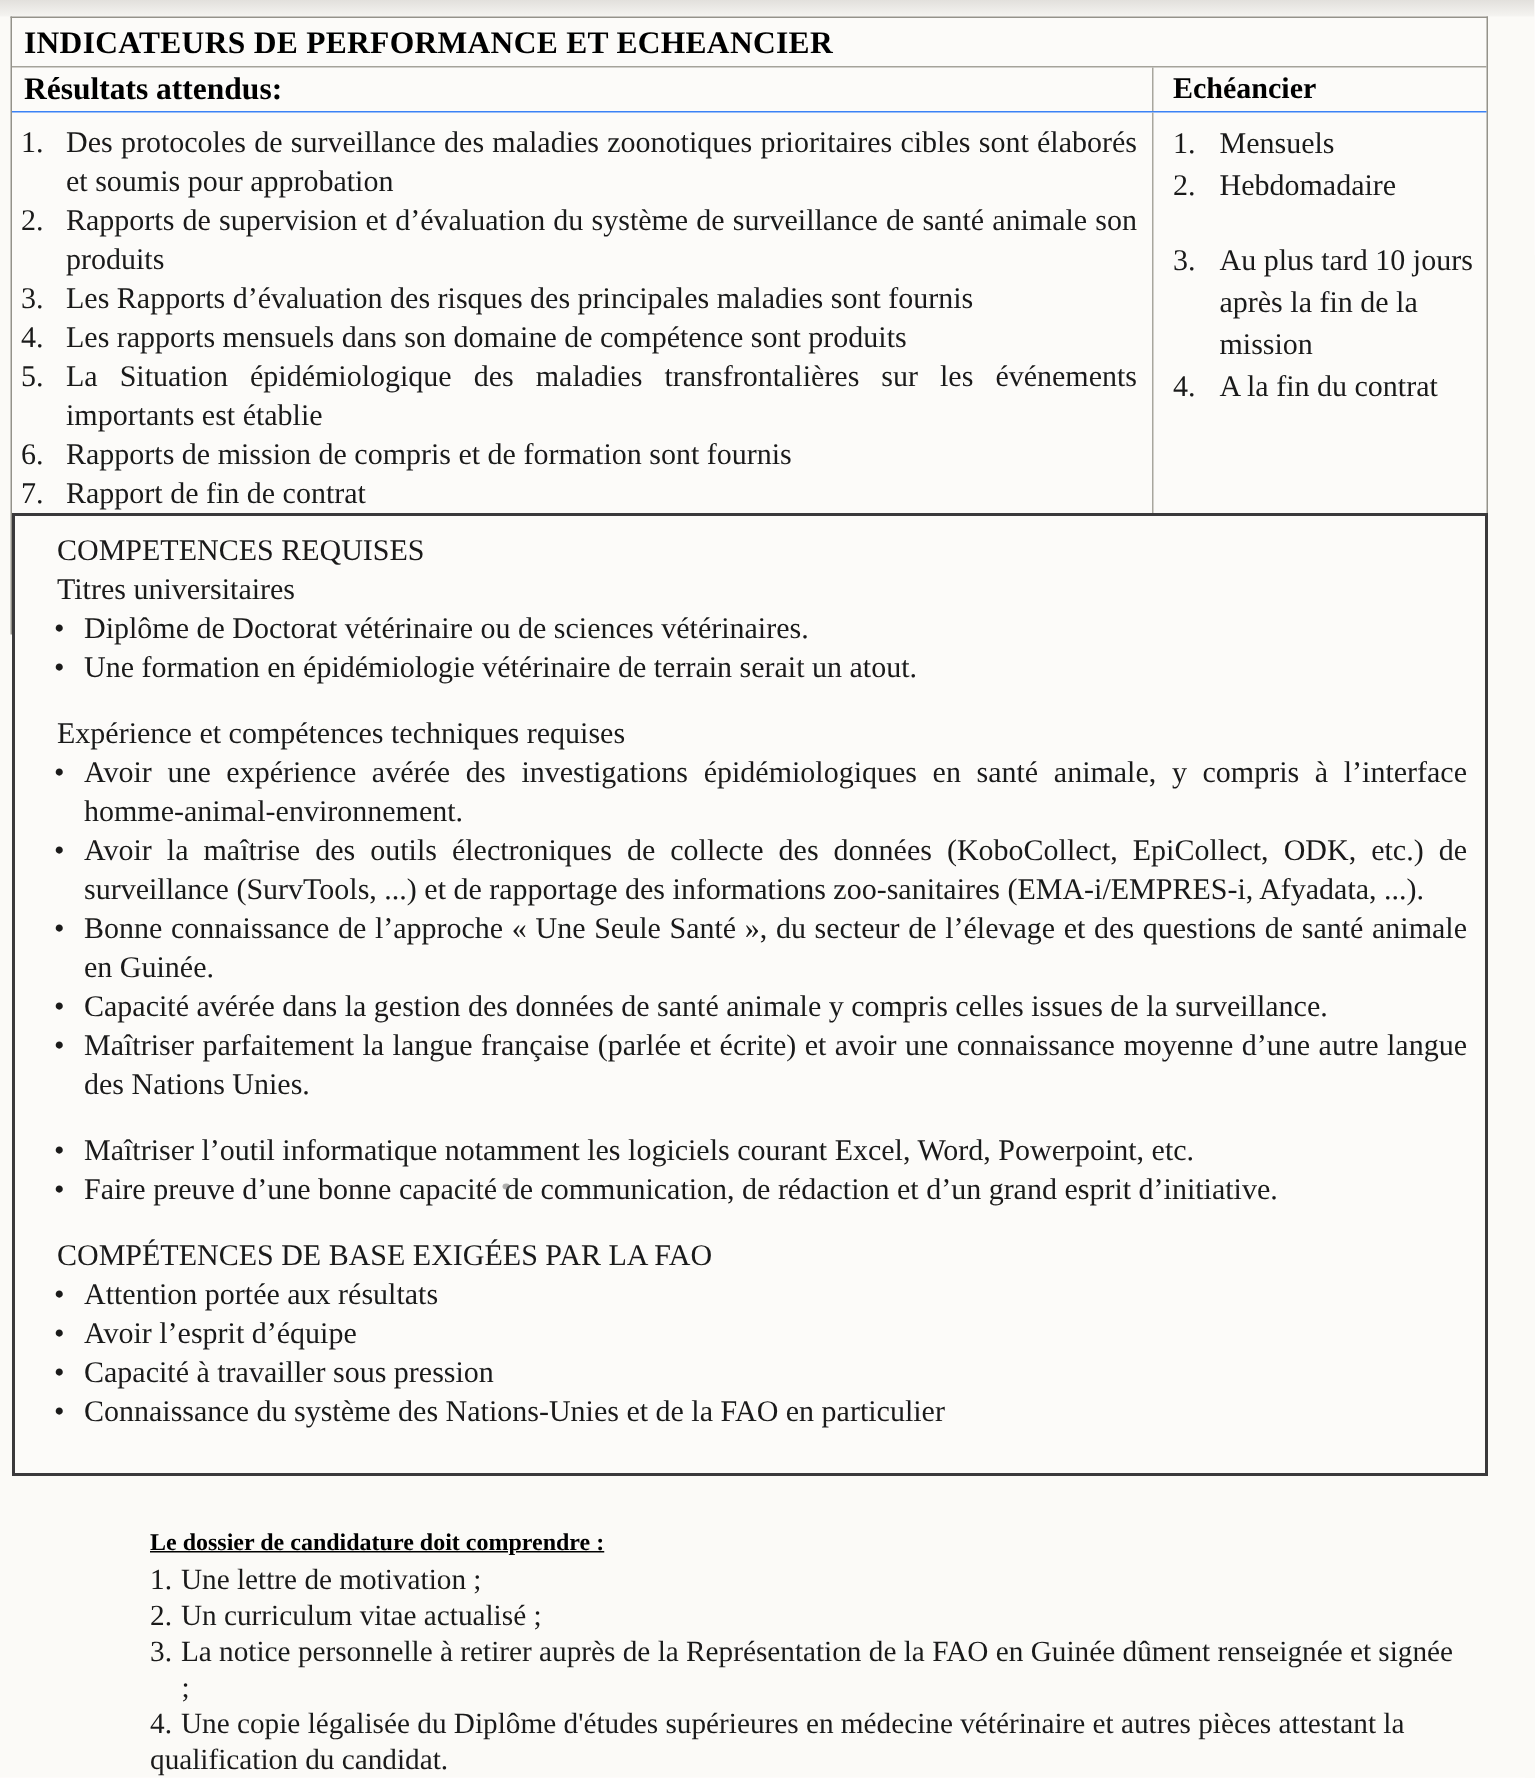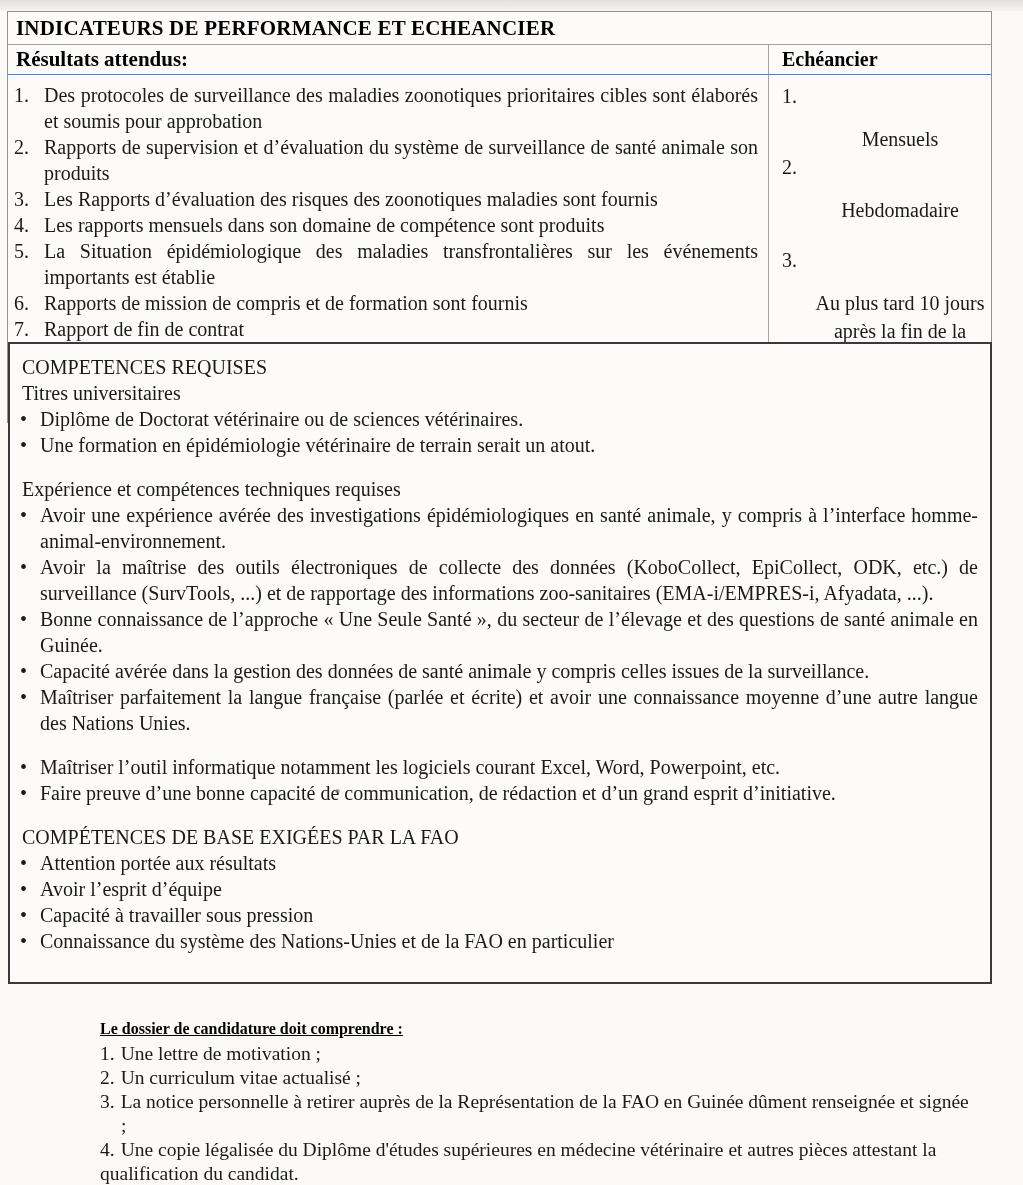--- a/index.html
+++ b/index.html
@@ -43,30 +43,30 @@
     border-right:1px solid #a8a69e;
     padding:7px 10px 0 6px;
   }
   .t1-cell-right{flex:1;padding:7px 4px 0 13px;}
 
   .oli{display:flex;font-size:20px;line-height:26px;}
   .onum{width:30px;flex:none;}
   .otxt{flex:1;text-align:justify;}
   .t1-cell-right .oli{line-height:28px;}
   .t1-cell-right .onum{width:31px;}
-  .t1-cell-right .otxt{text-align:center;margin-top:43px;}
+  .t1-cell-right .otxt{text-align:left;}
   .t1-cell-right .oli.gap{margin-top:22px;}
 
   
   .box2{
     position:absolute;left:8px;top:342px;width:984px;height:642px;
     box-sizing:border-box;
     border:2px solid #3a393b;
     background:#fcfbf9;
-    padding:10px 12px 0 4px;
+    padding:10px 12px 0 20px;
     font-size:20px;
   }
   .plain{line-height:26px;padding-left:8px;}
   .sp-before{margin-top:18px;}
   .sp-before-lg{}
   .bitem{display:flex;line-height:26px;}
   .bitem::before{content:"\2022";width:26px;flex:none;padding-left:6px;box-sizing:border-box;}
   .btxt{flex:1;}
   .blist.justified .btxt{text-align:justify;}
   .blist.exp .bitem:nth-child(6){margin-top:18px;}
@@ -104,21 +104,21 @@
         <div class="oli">
             <span class="onum">1.</span>
             <span class="otxt">Des protocoles de surveillance des maladies zoonotiques prioritaires cibles sont élaborés et soumis pour approbation</span>
           </div>
         <div class="oli">
             <span class="onum">2.</span>
             <span class="otxt">Rapports de supervision et d’évaluation du système de surveillance de santé animale son produits</span>
           </div>
         <div class="oli">
             <span class="onum">3.</span>
-            <span class="otxt">Les Rapports d’évaluation des risques des zoonotiques maladies sont fournis</span>
+            <span class="otxt">Les Rapports d’évaluation des risques des principales maladies sont fournis</span>
           </div>
         <div class="oli">
             <span class="onum">4.</span>
             <span class="otxt">Les rapports mensuels dans son domaine de compétence sont produits</span>
           </div>
         <div class="oli">
             <span class="onum">5.</span>
             <span class="otxt">La Situation épidémiologique des maladies transfrontalières sur les événements importants est établie</span>
           </div>
         <div class="oli">

